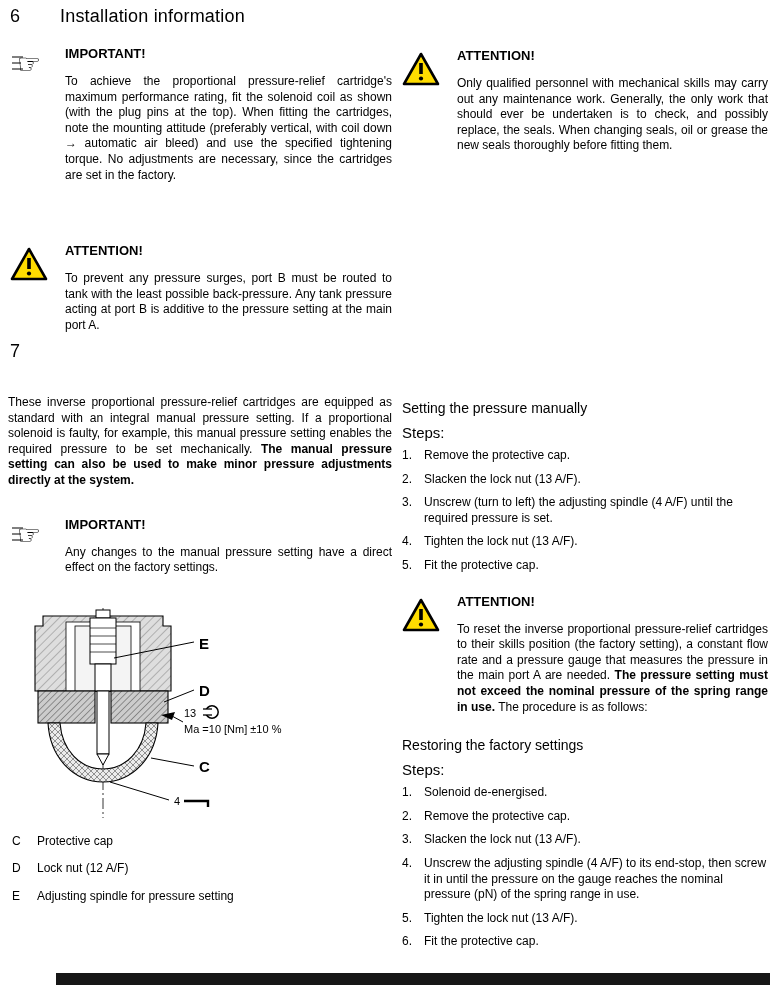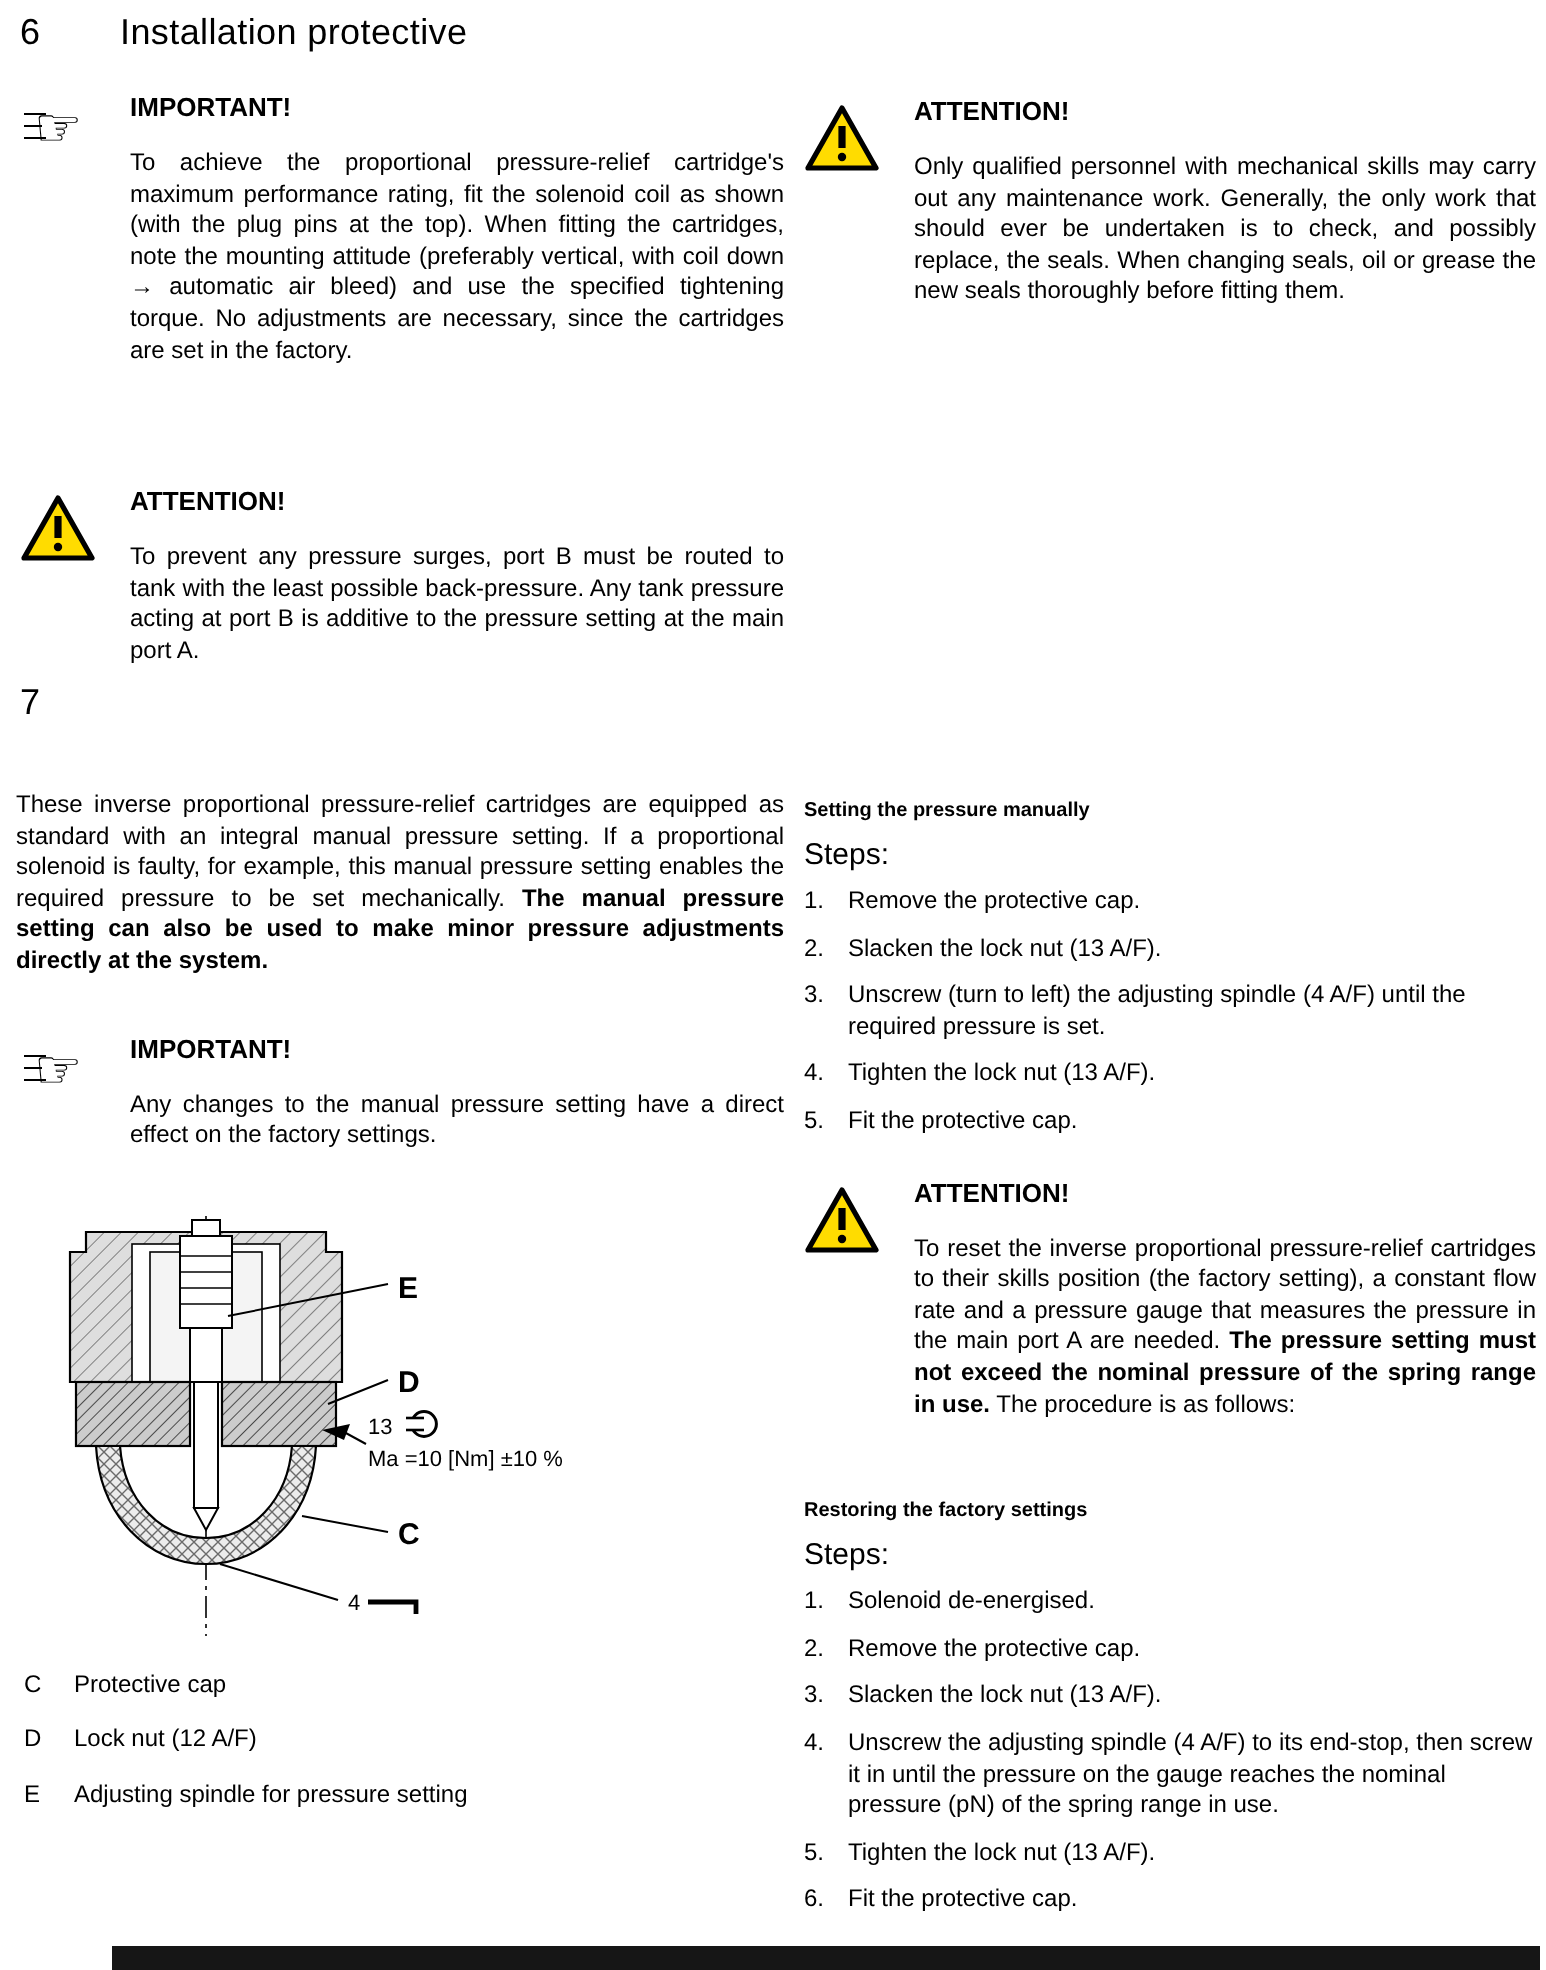--- a/index.html
+++ b/index.html
@@ -24,21 +24,21 @@
     font-size: 12px;
     line-height: 15.6px;
     text-align: justify;
     margin-top: 13px;
   }
   .note { display: flex; }
   .note .icon-cell { flex: 0 0 55px; width: 55px; padding-top: 2px; }
   .warn .icon-cell { padding-top: 4px; }
   .note .txt-cell { flex: 1 1 auto; min-width: 0; }
   .note-title { font-size: 13px; font-weight: bold; margin: 0 0 3px 0; }
-  .steps-title { font-size: 10px; font-weight: bold; margin: 0 0 8px 0; }
+  .steps-title { font-size: 14px; font-weight: normal; margin: 0 0 8px 0; }
   .steps-label { font-size: 15px; margin: 0 0 7px 0; }
   .step { display: flex; font-size: 12px; line-height: 15.6px; margin-bottom: 8px; }
   .step .n { flex: 0 0 22px; }
   .step .t { flex: 1 1 auto; }
   .legend-row { display: flex; font-size: 12px; line-height: 15.6px; margin-bottom: 12px; }
   .legend-row .k { flex: 0 0 25px; }
   .diagram { margin: 18px 0 6px 20px; }
   .dlabel { font-family: "Liberation Sans", sans-serif; font-size: 15px; font-weight: bold; }
   .dsmall { font-family: "Liberation Sans", sans-serif; font-size: 11px; }
   .footer-bar {
@@ -47,21 +47,21 @@
     width: 714px; height: 12px;
     background: #161616;
   }
   b { font-weight: bold; }
 </style>
 </head>
 <body>
 
 <div class="section-heading" style="left:10px; top:6px;">
   <span class="num">6</span>
-  <span>Installation protective</span>
+  <span>Installation information</span>
 </div>
 
 <div class="col" style="left:10px; top:46px; width:382px;">
 
   <div class="note">
     <div class="icon-cell">
       <svg width="42" height="32" viewBox="0 0 42 32">
         <line x1="2" y1="9" x2="13" y2="9" stroke="#000" stroke-width="1"></line>
         <line x1="2" y1="15" x2="11" y2="15" stroke="#000" stroke-width="1"></line>
         <line x1="2" y1="21" x2="13" y2="21" stroke="#000" stroke-width="1"></line>
@@ -252,21 +252,21 @@
         <rect x="17.2" y="11" width="3.6" height="11" fill="#000"></rect>
         <circle cx="19" cy="26.5" r="2.1" fill="#000"></circle>
       </svg>
     </div>
     <div class="txt-cell">
       <p class="note-title">ATTENTION!</p>
       <p class="body-text"><span>To reset the inverse proportional pressure-relief cartridges to their skills position (the factory setting), a constant flow rate and a pressure gauge that measures the pressure in the main port A are needed. </span><b>The pressure setting must not exceed the nominal pressure of the spring range in use.</b><span> The procedure is as follows:</span></p>
     </div>
   </div>
 
-  <p class="steps-title" style="margin-top:28px;">Restoring the factory settings</p>
+  <p class="steps-title" style="margin-top:10px;">Restoring the factory settings</p>
   <p class="steps-label">Steps:</p>
 
   <div>
     <div class="step">
       <span class="n">1.</span>
       <span class="t">Solenoid de-energised.</span>
     </div>
     <div class="step">
       <span class="n">2.</span>
       <span class="t">Remove the protective cap.</span>

